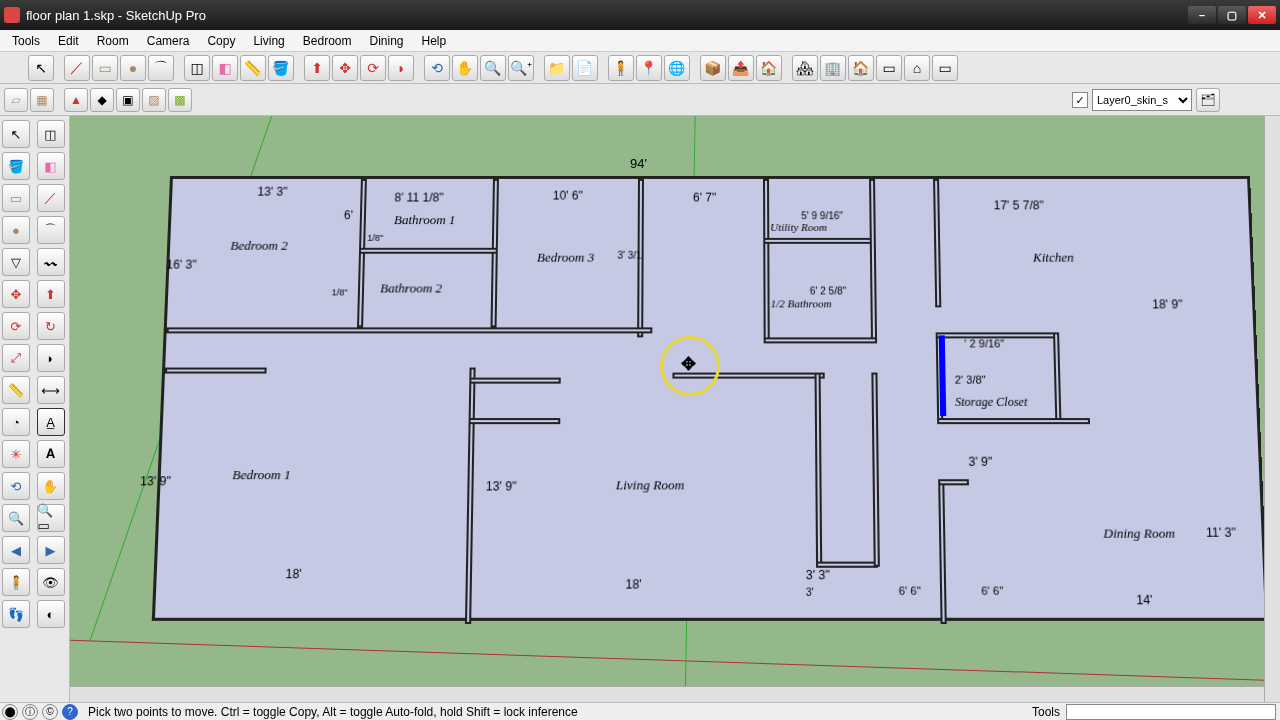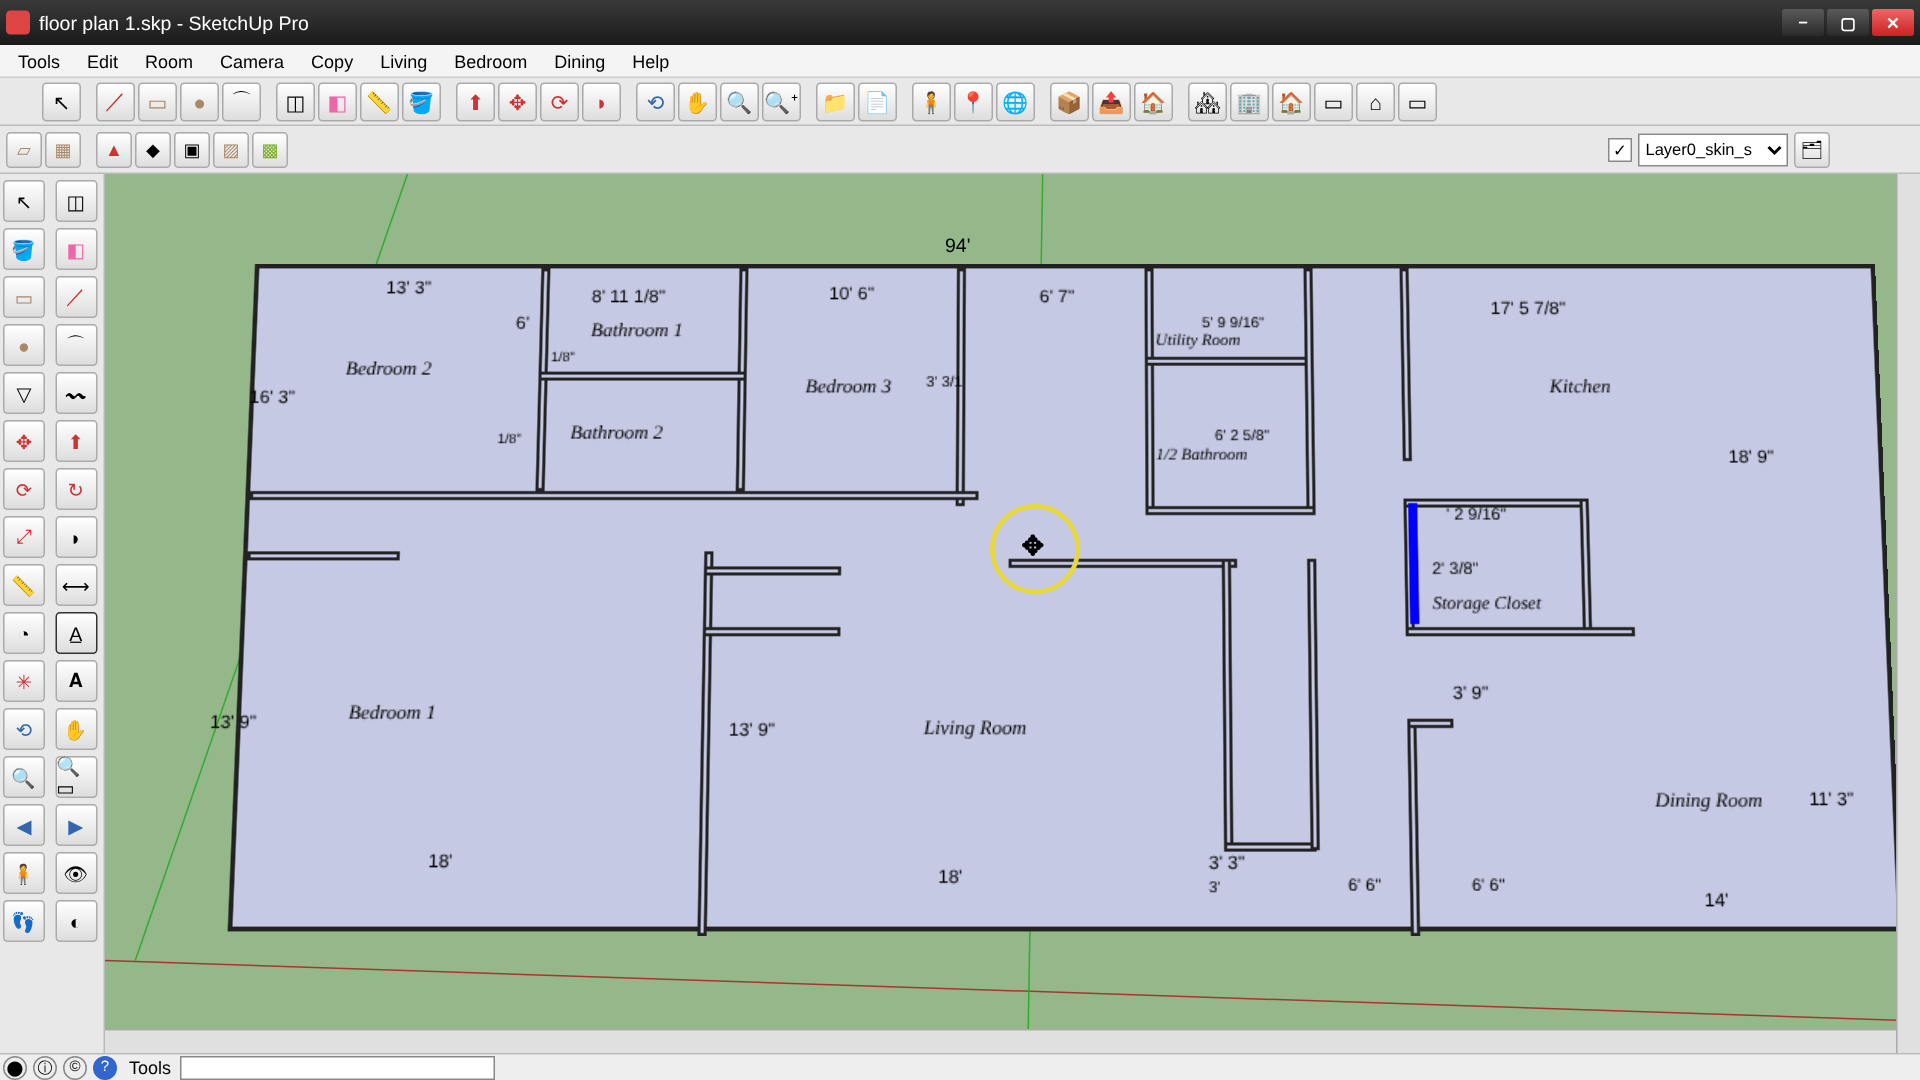--- a/index.html
+++ b/index.html
@@ -250,15 +250,16 @@
     <div class="scrolly"></div>
     <div class="scrollx"></div>
   </div>
 </div>
 
 <div class="status">
   <div class="tip-ic">⬤</div>
   <div class="tip-ic">ⓘ</div>
   <div class="tip-ic">©</div>
   <div class="tip-ic" style="background:#36c;color:#fff;border-color:#36c">?</div>
+  <div class="msg">Pick two points to move.  Ctrl = toggle Copy, Alt = toggle Auto-fold, hold Shift = lock inference</div>
   <div class="len-lbl">Tools</div>
   <div class="len-box"></div>
 </div>
 
 </body></html>

